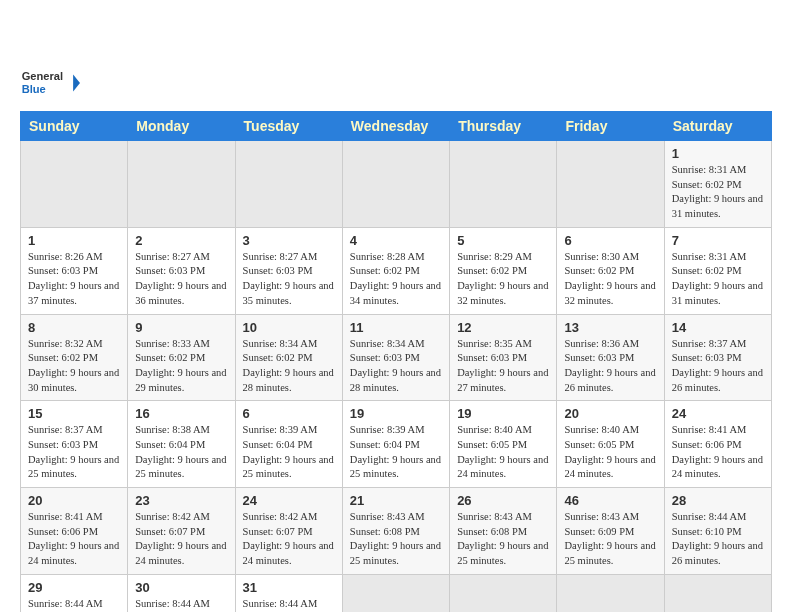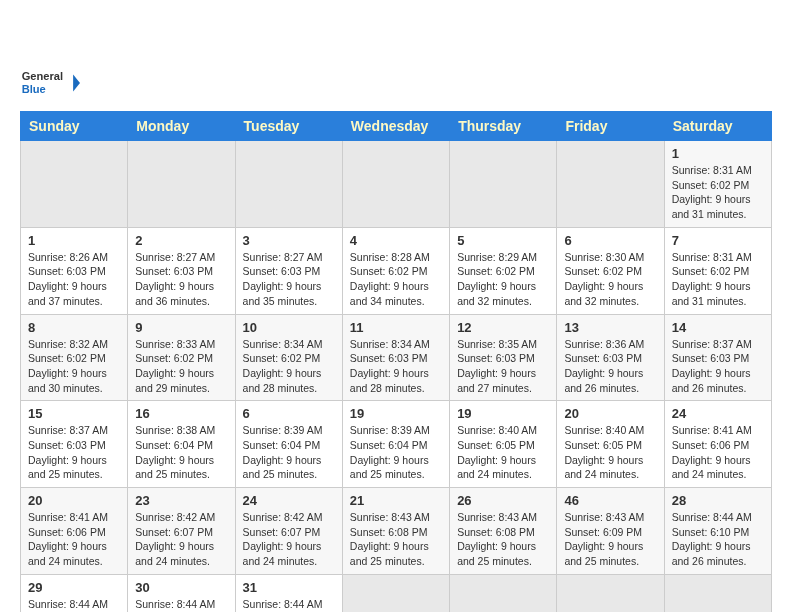--- a/index.html
+++ b/index.html
@@ -66,20 +66,21 @@
     }
     .day-num {
       font-size: 13px;
       font-weight: bold;
       display: block;
       margin-bottom: 2px;
     }
     .cell-content {
       font-size: 10.5px;
       line-height: 1.4;
+      font-family: Liberation Serif, serif;
     }
   </style>
 </head>
 <body>
 
 <div class="header-area">
   <div class="logo">
   <svg width="60" height="40" viewBox="0 0 70 40" xmlns="http://www.w3.org/2000/svg">
     <text x="2" y="17" font-size="13" font-weight="bold" font-family="Arial" fill="#333">General</text>
     <text x="2" y="32" font-size="13" font-weight="bold" font-family="Arial" fill="#1a6bbf">Blue</text>

